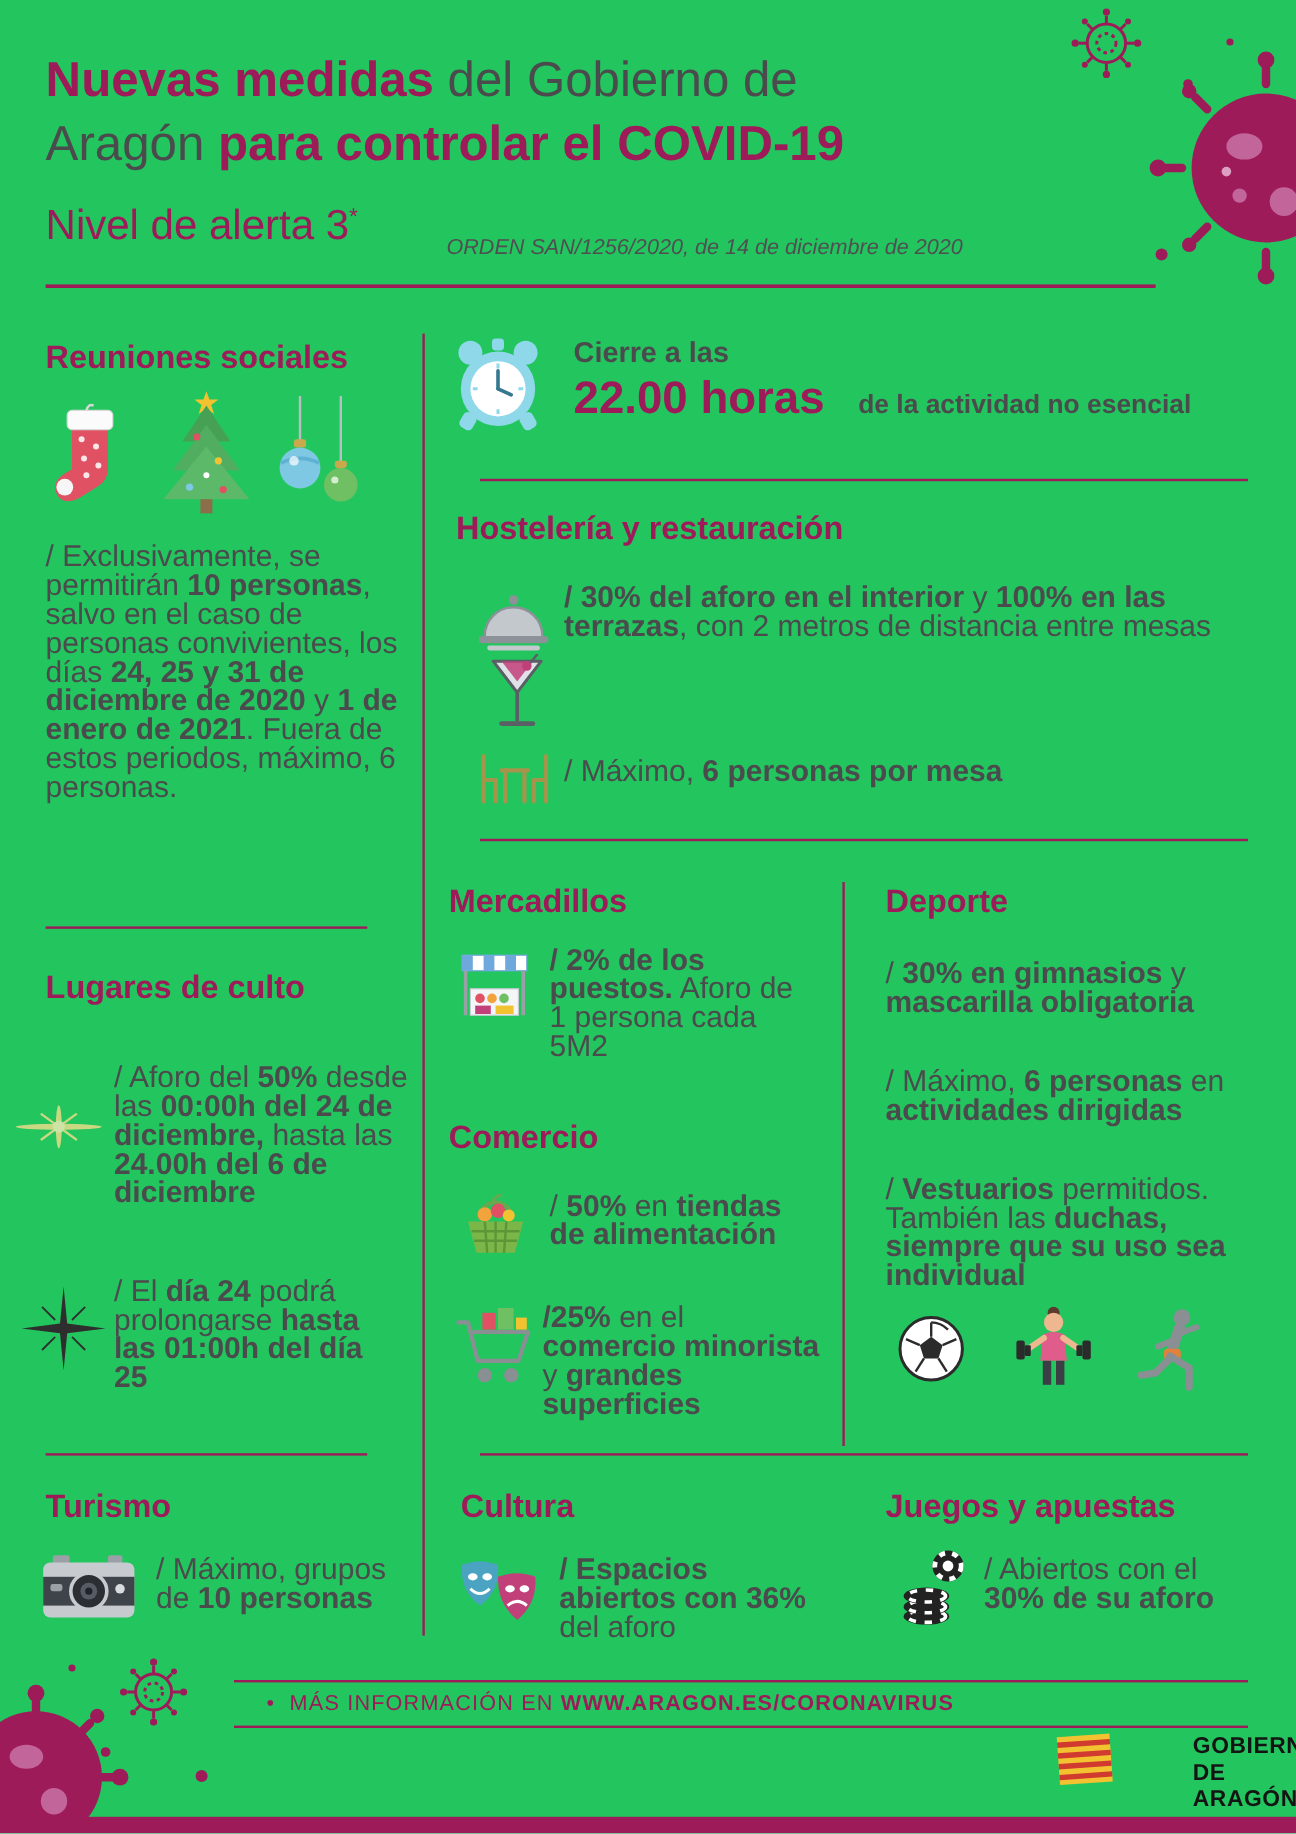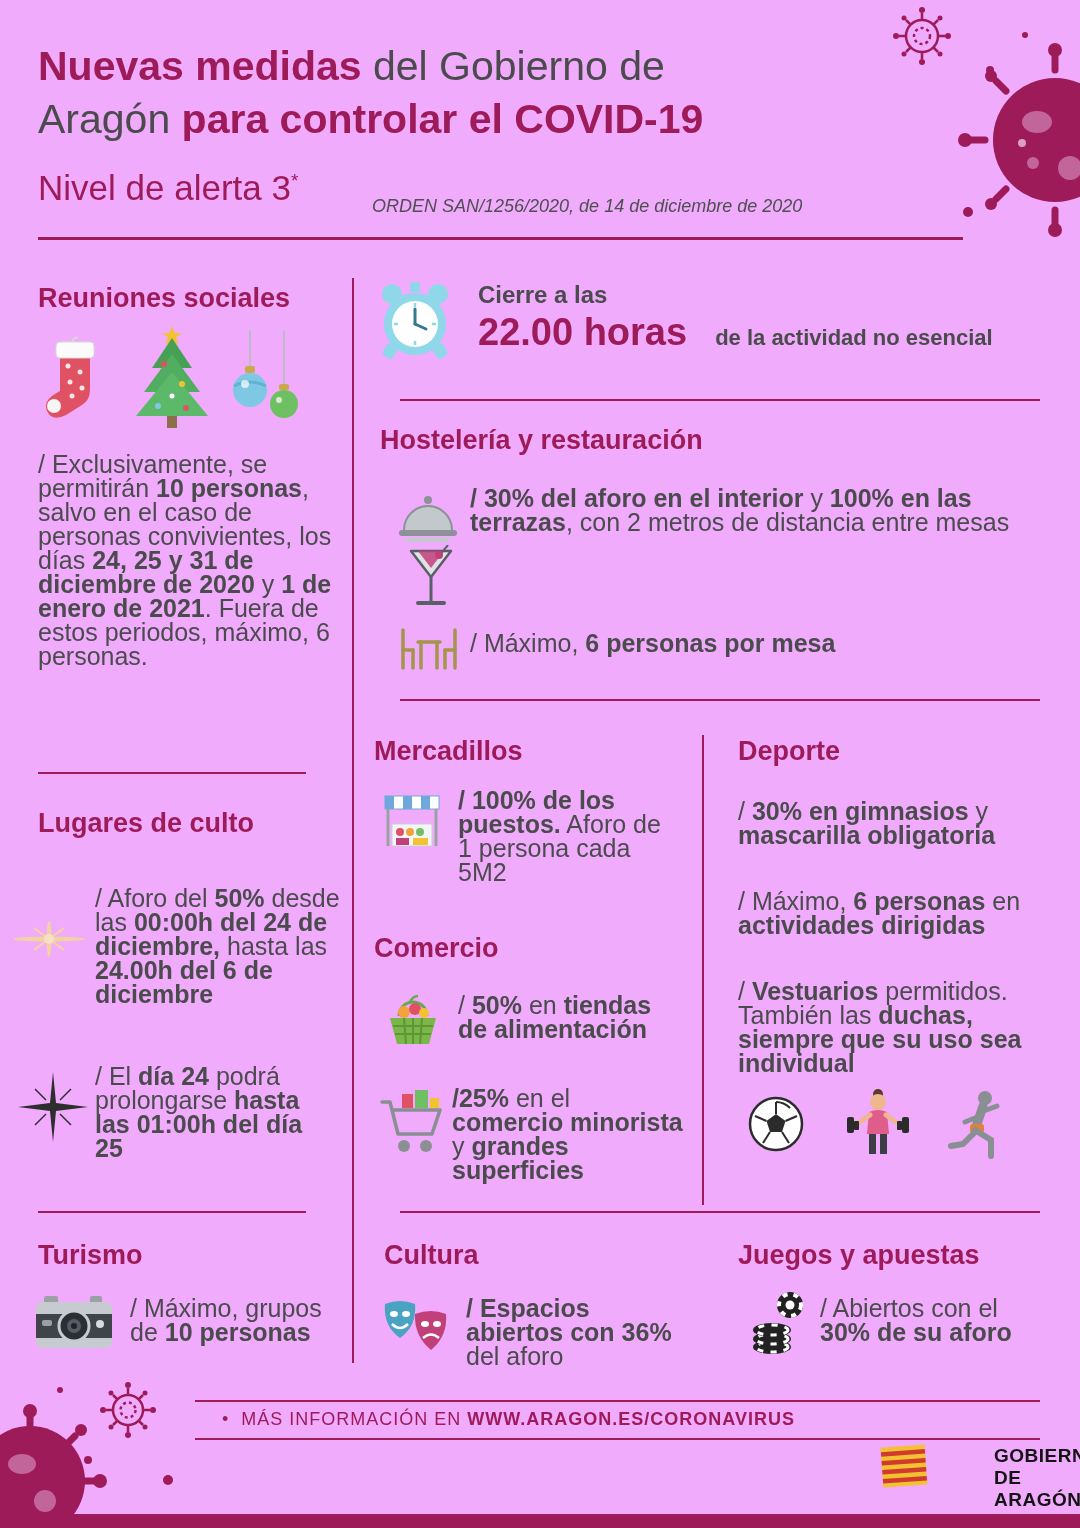--- a/index.html
+++ b/index.html
@@ -1,18 +1,18 @@
 <!DOCTYPE html>
 <html><head>
 <meta charset="utf-8">
 <style>
   :root { --mag:#9e1b5a; --dark:#4b4b4d; --blue:#8ed8ea; }
   html,body { margin:0; padding:0; }
   body { font-family:"Liberation Sans","DejaVu Sans",sans-serif; background:#ffffff; }
-  .page { position:relative; width:1080px; height:1528px; background:#f0abfc; overflow:hidden; color:var(--dark); }
+  .page { position:relative; width:1080px; height:1528px; background:#22c55e; overflow:hidden; color:var(--dark); }
   .b { font-weight:700; }
   .mag { color:var(--mag); }
   .abs { position:absolute; }
   .h2 { position:absolute; font-size:27px; font-weight:700; color:var(--mag); }
   .txt { position:absolute; font-size:25px; line-height:24px; color:var(--dark); }
   .hr { position:absolute; height:2px; background:var(--mag); }
   .vr { position:absolute; width:2px; background:var(--mag); }
 
   .title { position:absolute; left:38px; top:40px; font-size:41px; line-height:53px; color:var(--dark); }
   .alert { position:absolute; left:38px; top:168px; font-size:35px; color:var(--mag); }
@@ -320,21 +320,21 @@
     <rect x="39" y="4" width="9" height="13" fill="#6fa8dc"></rect>
     <line x1="6" y1="17" x2="6" y2="54" stroke="#9aa0a6" stroke-width="3"></line>
     <line x1="54" y1="17" x2="54" y2="54" stroke="#9aa0a6" stroke-width="3"></line>
     <rect x="10" y="32" width="40" height="22" fill="#f4f5f6" stroke="#c9cdd2"></rect>
     <circle cx="18" cy="40" r="4" fill="#e05263"></circle>
       <circle cx="28" cy="40" r="4" fill="#f2a33c"></circle>
       <circle cx="38" cy="40" r="4" fill="#6fbf63"></circle>
     <rect x="14" y="46" width="13" height="7" fill="#c2407a"></rect>
     <rect x="31" y="46" width="15" height="7" fill="#f2c230"></rect>
   </svg>
-  <div class="txt" id="mercadillos-item1"><span class="b">/ 100% de los puestos.</span><span> Aforo de 1 persona cada 5M2</span></div>
+  <div class="txt" id="mercadillos-item1"><span class="b">/ 2% de los puestos.</span><span> Aforo de 1 persona cada 5M2</span></div>
 
   <div class="h2" id="comercio-title">Comercio</div>
   <svg class="abs icon-basket" width="58" height="58" viewBox="0 0 58 58">
     <path d="M15 26 A14 14 0 0 1 43 26" fill="none" stroke="#6aa84f" stroke-width="3"></path>
     <circle cx="20" cy="22" r="6" fill="#f2a33c"></circle>
       <circle cx="31" cy="19" r="6" fill="#e05263"></circle>
       <circle cx="40" cy="23" r="5" fill="#f2c230"></circle>
     <path d="M26 12 q3 -6 8 -6" stroke="#6aa84f" stroke-width="2.5" fill="none"></path>
     <path d="M6 28 H52 L45 54 H13 Z" fill="#7ab648"></path>
     <g stroke="#5e9637" stroke-width="2">

